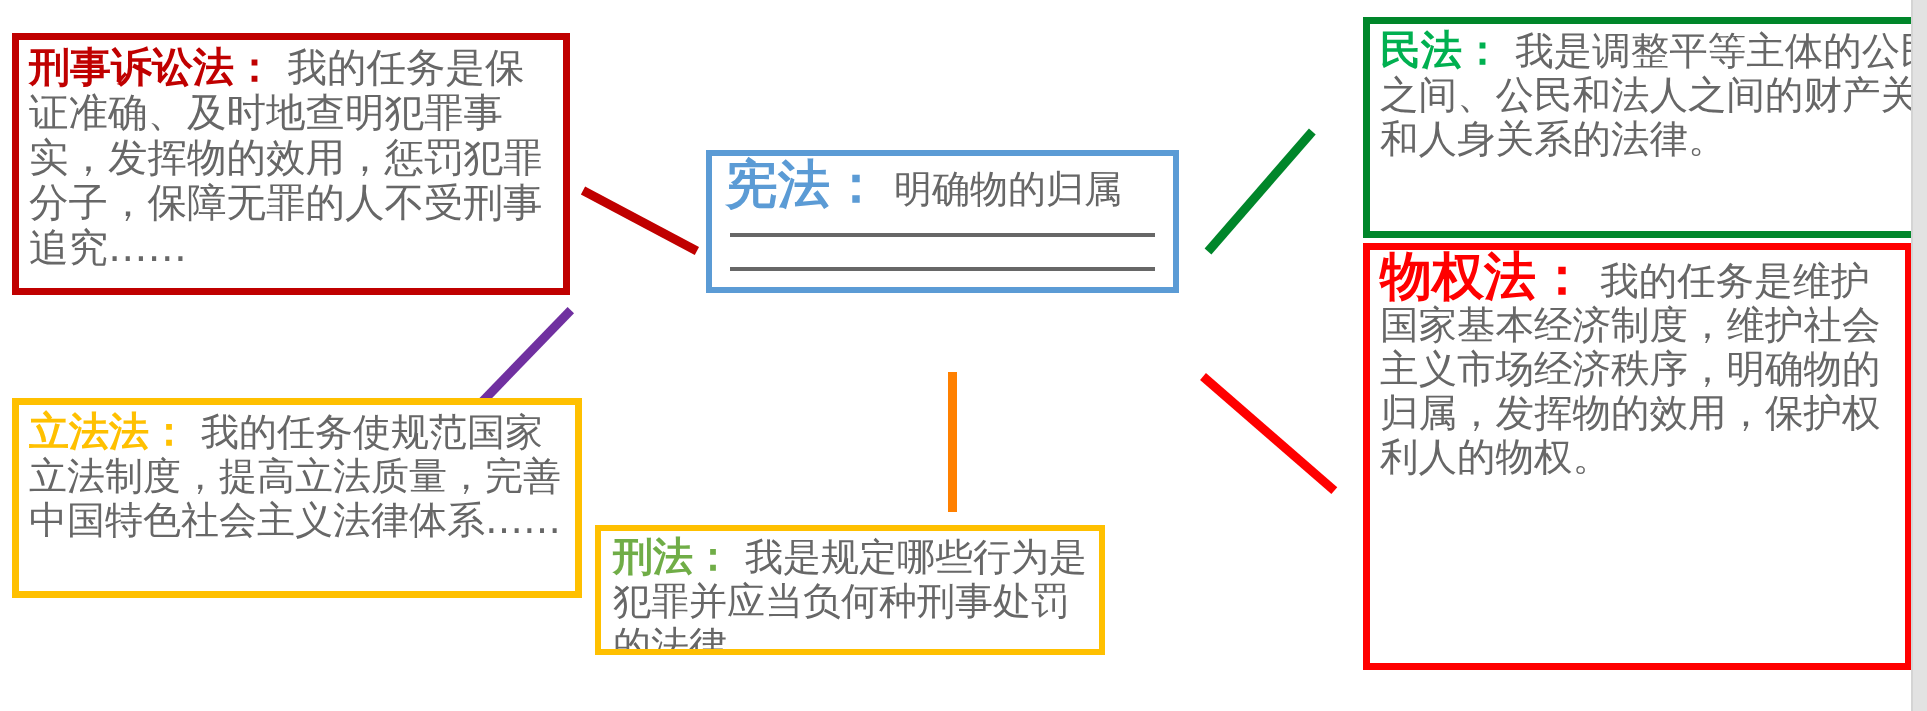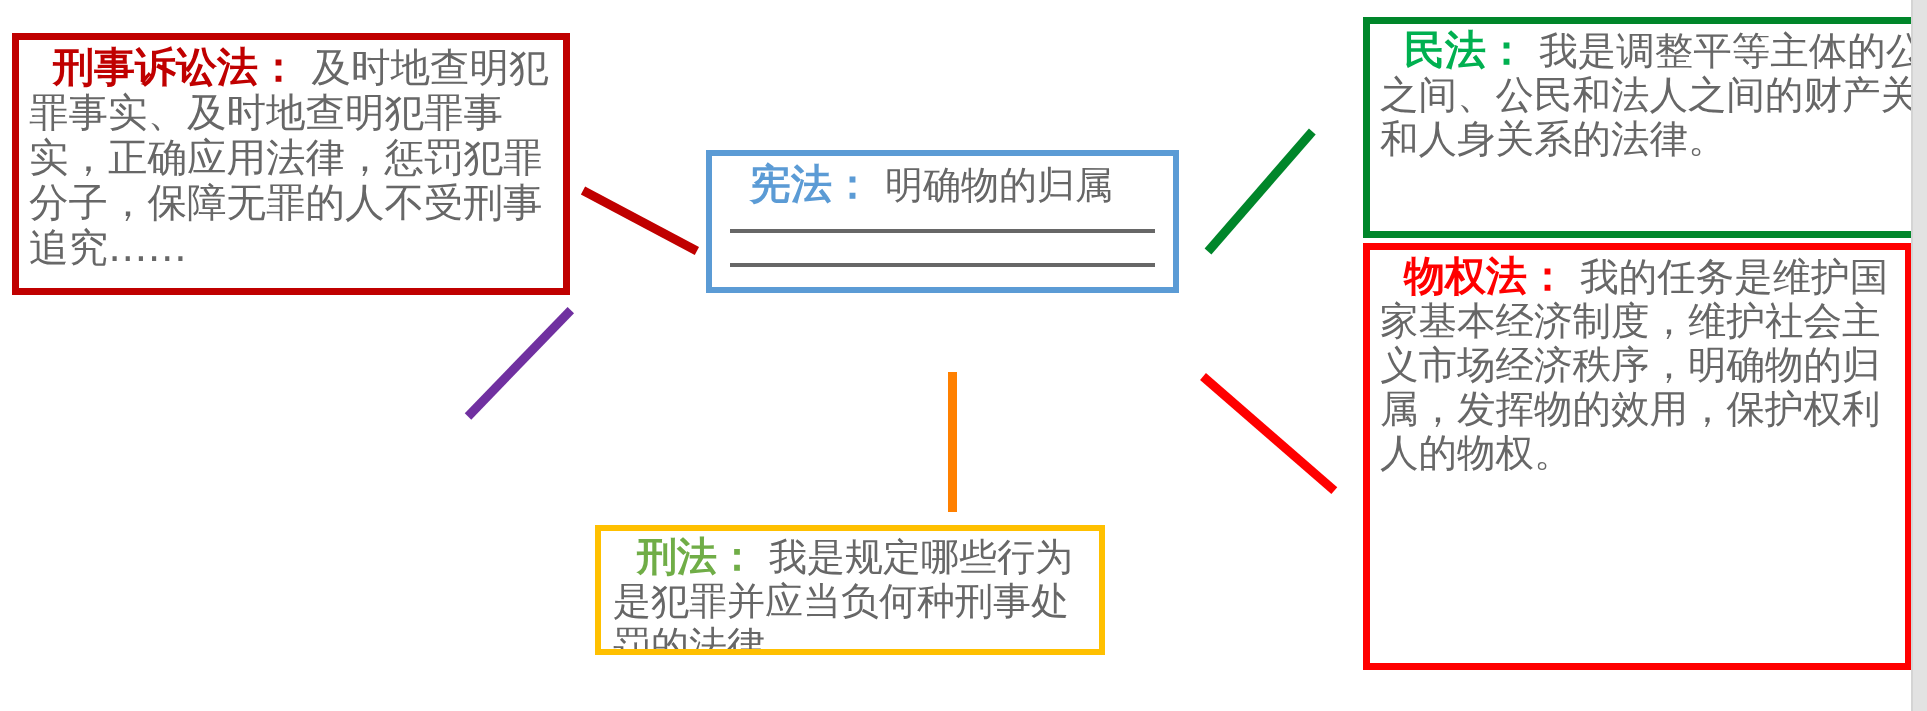--- a/index.html
+++ b/index.html
@@ -41,21 +41,20 @@
   }
   .card .ctext {
     margin: 0;
     color: #676767;
     font-weight: 400;
     white-space: normal;
     word-break: break-all;
   }
   .card .ctitle {
     font-weight: 700;
-    margin-left: 24px;
   }
 
   
   #card-xingshisusongfa {
     left: 12px; top: 33px; width: 558px; height: 262px;
     border: 7px solid #c00000;
     padding: 5px 7px 0 10px;
   }
   #card-xingshisusongfa .ctext { font-size: 39.5px; line-height: 45px; }
   #card-xingshisusongfa .ctitle { color: #c00000; font-size: 41px; }
@@ -67,21 +66,21 @@
   }
   #card-lifafa .ctext { font-size: 38px; line-height: 44px; }
   #card-lifafa .ctitle { color: #ffc000; font-size: 40px; }
 
   #card-xianfa {
     left: 706px; top: 150px; width: 473px; height: 143px;
     border: 6px solid #5b9bd5;
     padding: 6px 10px 0 14px;
   }
   #card-xianfa .ctext { font-size: 38px; line-height: 44px; }
-  #card-xianfa .ctitle { color: #5b9bd5; font-size: 41px; }
+  #card-xianfa .ctitle { color: #5b9bd5; font-size: 52px; }
   #card-xianfa .blank-line {
     height: 4px;
     background: #676767;
     margin: 0 8px 0 4px;
   }
   #card-xianfa .gap1 { height: 22px; }
   #card-xianfa .gap2 { height: 30px; }
 
   #card-xingfa {
     left: 595px; top: 525px; width: 510px; height: 130px;
@@ -98,21 +97,21 @@
   }
   #card-minfa .ctext { font-size: 38.5px; line-height: 44px; }
   #card-minfa .ctitle { color: #00b050; font-size: 41px; }
 
   #card-wuquanfa {
     left: 1363px; top: 243px; width: 549px; height: 427px;
     border: 7px solid #ff0000;
     padding: 4px 6px 0 10px;
   }
   #card-wuquanfa .ctext { font-size: 38.5px; line-height: 44px; }
-  #card-wuquanfa .ctitle { color: #ff0000; font-size: 41px; }
+  #card-wuquanfa .ctitle { color: #ff0000; font-size: 52px; }
 
   
   .connector {
     position: absolute;
     transform-origin: 0 50%;
   }
 </style>
 </head>
 <body>
 
@@ -122,23 +121,26 @@
 
   <div class="connector" style="left:468px; top:412px; width:148px; height:9px; background:#7030a0; transform: rotate(-46deg);"></div>
 
   <div class="connector" style="left:948px; top:372px; width:9px; height:140px; background:#ff8000;"></div>
 
   <div class="connector" style="left:1208px; top:247px; width:159px; height:9px; background:#00862a; transform: rotate(-49deg);"></div>
 
   <div class="connector" style="left:1203px; top:372px; width:174px; height:9px; background:#ff0000; transform: rotate(41deg);"></div>
 
   <div class="card" id="card-xingshisusongfa">
-    <p class="ctext"><span class="ctitle">刑事诉讼法：</span><span> 及时地查明犯罪事实、及时地查明犯罪事实，正确应用法律，惩罚犯罪分子，保障无罪的人不受刑事追究……</span></p>
+    <p class="ctext"><span class="ctitle">刑事诉讼法：</span><span> 我的任务是保证准确、及时地查明犯罪事实，发挥物的效用，惩罚犯罪分子，保障无罪的人不受刑事追究……</span></p>
   </div>
 
+  <div class="card" id="card-lifafa">
+    <p class="ctext"><span class="ctitle">立法法：</span><span> 我的任务使规范国家立法制度，提高立法质量，完善中国特色社会主义法律体系……</span></p>
+  </div>
 
   <div class="card" id="card-xianfa">
     <p class="ctext"><span class="ctitle">宪法：</span><span> 明确物的归属</span></p>
     <div class="gap1"></div>
     <div class="blank-line"></div>
     <div class="gap2"></div>
     <div class="blank-line"></div>
   </div>
 
   <div class="card" id="card-xingfa">

